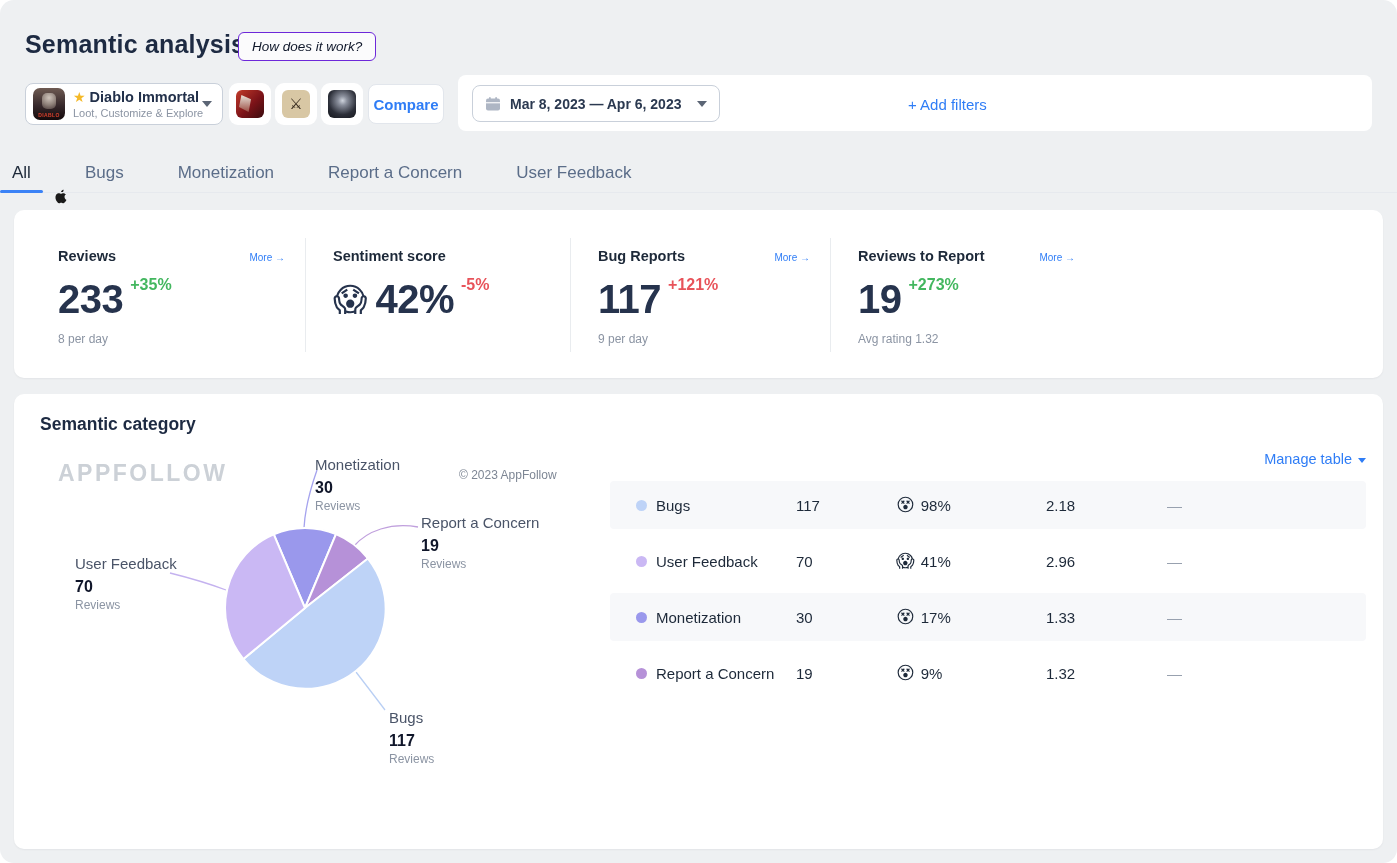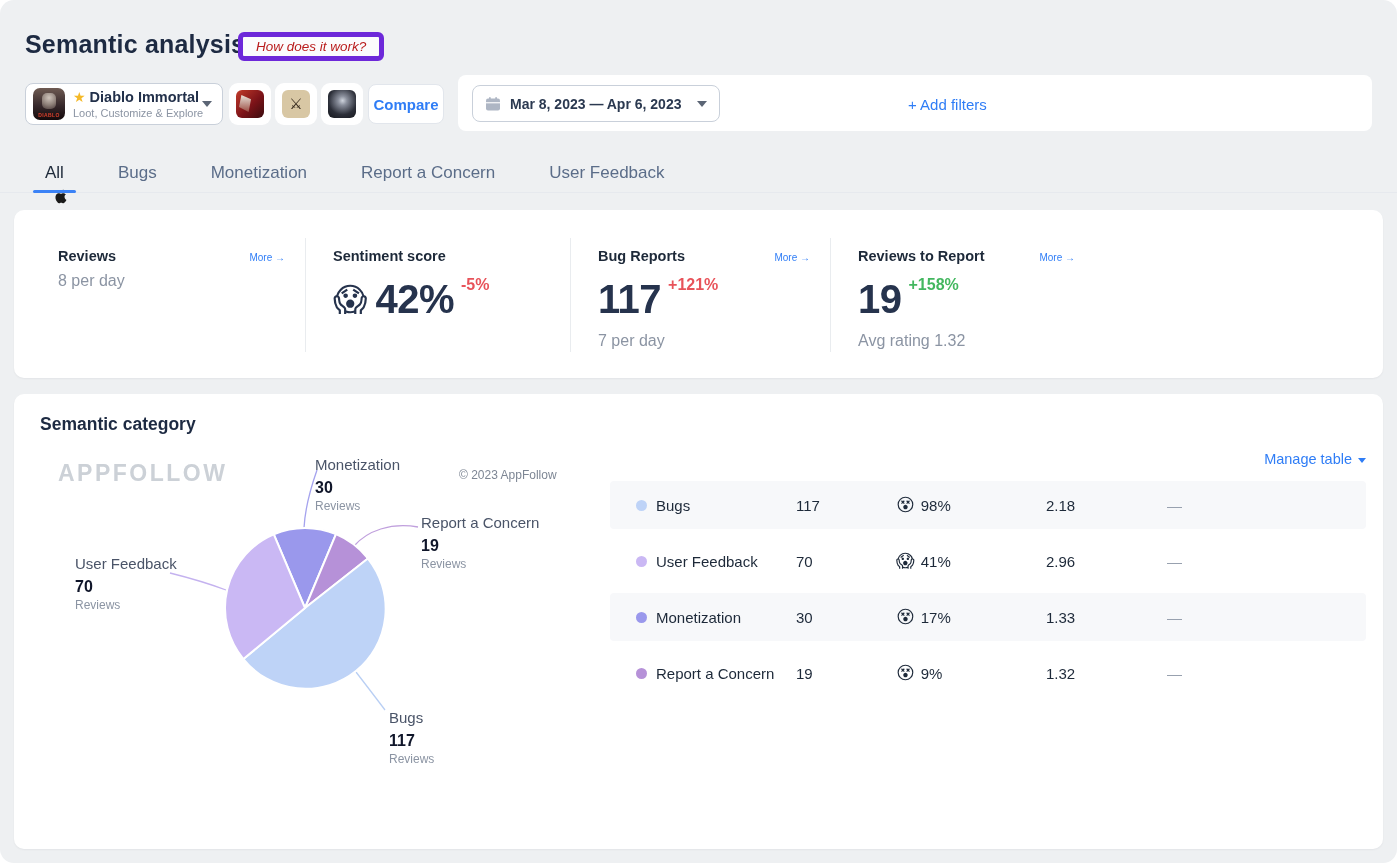--- a/index.html
+++ b/index.html
@@ -6,22 +6,22 @@
   html,body { background:#fff; }
   body { font-family:"Liberation Sans","DejaVu Sans",sans-serif; color:#26334d; }
   .screen {
     position:relative; width:1397px; height:863px;
     background:#eef0f2; border-radius:14px; overflow:hidden;
   }
   
   .page-title { position:absolute; left:25px; top:30px; font-size:25px; font-weight:800; color:#1d2a42; letter-spacing:.2px; }
   .help-btn {
     position:absolute; left:238px; top:32px; height:29px; padding:0 13px;
-    background:#fbfbfc; border:5px solid #6d28d9; border-radius:6px;
-    font-size:13.5px; font-style:italic; color:#b91c1c; display:flex; align-items:center; cursor:pointer;
+    background:#fbfbfc; border:1px solid #6d28d9; border-radius:6px;
+    font-size:13.5px; font-style:italic; color:#0f172a; display:flex; align-items:center; cursor:pointer;
   }
   
   .app-select {
     position:absolute; left:25px; top:83px; width:198px; height:42px;
     background:#fff; border:1px solid #c9d0da; border-radius:8px;
     display:flex; align-items:center; padding:0 10px 0 7px; cursor:pointer;
   }
   .app-ico {
     position:relative; width:32px; height:32px; border-radius:7px; flex:none;
     background:linear-gradient(180deg,#6e5a52 0%,#36282b 55%,#140a0b 100%); overflow:hidden;
@@ -52,21 +52,21 @@
   .filter-band { position:absolute; left:458px; top:75px; width:914px; height:56px; background:#fff; border-radius:8px; }
   .dropdown {
     position:absolute; top:85px; height:37px; background:#fff; border:1px solid #c9d0da; border-radius:8px;
     display:flex; align-items:center; padding:0 12px; gap:9px; cursor:pointer;
   }
   .dd-date { left:472px; width:248px; }
   .dd-lang { left:736px; width:161px; }
   .dd-label { font-size:14px; font-weight:700; color:#2b3950; white-space:nowrap; }
   .add-filters { position:absolute; left:908px; top:96px; font-size:15px; color:#2f7df6; cursor:pointer; }
   
-  .tabs { position:absolute; left:0; right:0; top:163px; height:30px; display:flex; gap:30px; padding-left:33px; border-bottom:1px solid #e6e9ee; }
+  .tabs { position:absolute; left:0; right:0; top:163px; height:30px; display:flex; gap:30px; border-bottom:1px solid #e6e9ee; }
   .tab { position:relative; font-size:17px; color:#5b6d89; padding:0 12px 12px; cursor:pointer; white-space:nowrap; }
   .tab.active { color:#1d2939; font-weight:500; }
   .tab.active::after { content:""; position:absolute; left:0; right:0; bottom:-1px; height:3px; background:#3b82f6; border-radius:3px; }
   
   .stats-card {
     position:absolute; left:14px; top:210px; width:1369px; height:168px;
     background:#fff; border-radius:10px; box-shadow:0 1px 2px rgba(16,24,40,.05);
     display:grid; grid-template-columns:291px 265px 260px 265px 288px;
   }
   .stat { position:relative; padding:38px 20px 0 28px; }
@@ -74,21 +74,21 @@
   .stat + .stat::before { content:""; position:absolute; left:0; top:28px; bottom:26px; width:1px; background:#e9ecef; }
   .stat-top { display:flex; align-items:baseline; }
   .stat-label { font-size:14.5px; font-weight:700; color:#1d2939; }
   .more-link { margin-left:auto; font-size:10px; color:#2f7df6; cursor:pointer; white-space:nowrap; }
   .stat-value-row { display:flex; align-items:center; margin-top:10px; height:50px; }
   .stat-emoji { font-size:33px; margin-right:8px; line-height:1; }
   .stat-value { font-size:40px; font-weight:800; color:#26334d; letter-spacing:-.5px; line-height:1; }
   .delta { font-size:16px; font-weight:700; margin-left:7px; align-self:flex-start; margin-top:2px; }
   .delta[data-color="green"] { color:#43b75f; }
   .delta[data-color="red"] { color:#e8535a; }
-  .stat-sub { font-size:16px; color:#8b94a3; margin-top:8px; }
+  .stat-sub { font-size:12px; color:#8b94a3; margin-top:8px; }
   
   .sem-card { position:absolute; left:14px; top:394px; width:1369px; height:455px; background:#fff; border-radius:10px; box-shadow:0 1px 2px rgba(16,24,40,.05); }
   .sem-title { position:absolute; left:26px; top:20px; font-size:17.5px; font-weight:800; color:#1d2a42; }
   .watermark { position:absolute; left:44px; top:66px; font-size:23px; font-weight:700; letter-spacing:2.5px; color:#ccd1d7; }
   .copyright { position:absolute; left:445px; top:74px; font-size:12px; color:#7d8694; }
   .pie-wrap { position:absolute; left:206px; top:129px; width:170px; height:170px; }
   .connectors { position:absolute; left:0; top:0; width:570px; height:420px; pointer-events:none; }
   .callout { position:absolute; }
   .callout .c-label { font-size:15px; color:#4a5468; }
   .callout .c-value { font-size:16px; font-weight:800; color:#10162a; margin-top:6px; }
@@ -182,20 +182,24 @@
     <div class="tab">User Feedback</div>
   </div>
 
   <div class="stats-card">
 
     <div class="stat">
       <div class="stat-top">
         <span class="stat-label">Reviews</span>
         <span class="more-link">More →</span>
       </div>
+      <div class="stat-value-row">
+        <span class="stat-value">233</span>
+        <span class="delta" data-color="green">+35%</span>
+      </div>
       <div class="stat-sub">8 per day</div>
     </div>
 
     <div class="stat">
       <div class="stat-top">
         <span class="stat-label">Sentiment score</span>
       </div>
       <div class="stat-value-row">
         <span class="stat-emoji">😱</span>
         <span class="stat-value">42%</span>
@@ -206,31 +210,31 @@
 
     <div class="stat">
       <div class="stat-top">
         <span class="stat-label">Bug Reports</span>
         <span class="more-link">More →</span>
       </div>
       <div class="stat-value-row">
         <span class="stat-value">117</span>
         <span class="delta" data-color="red">+121%</span>
       </div>
-      <div class="stat-sub">7 per day</div>
+      <div class="stat-sub">9 per day</div>
     </div>
 
     <div class="stat">
       <div class="stat-top">
         <span class="stat-label">Reviews to Report</span>
         <span class="more-link">More →</span>
       </div>
       <div class="stat-value-row">
         <span class="stat-value">19</span>
-        <span class="delta" data-color="green">+158%</span>
+        <span class="delta" data-color="green">+273%</span>
       </div>
       <div class="stat-sub">Avg rating 1.32</div>
     </div>
   </div>
 
   <div class="sem-card">
     <div class="sem-title">Semantic category</div>
     <div class="watermark">APPFOLLOW</div>
     <div class="copyright">© 2023 AppFollow</div>
 

